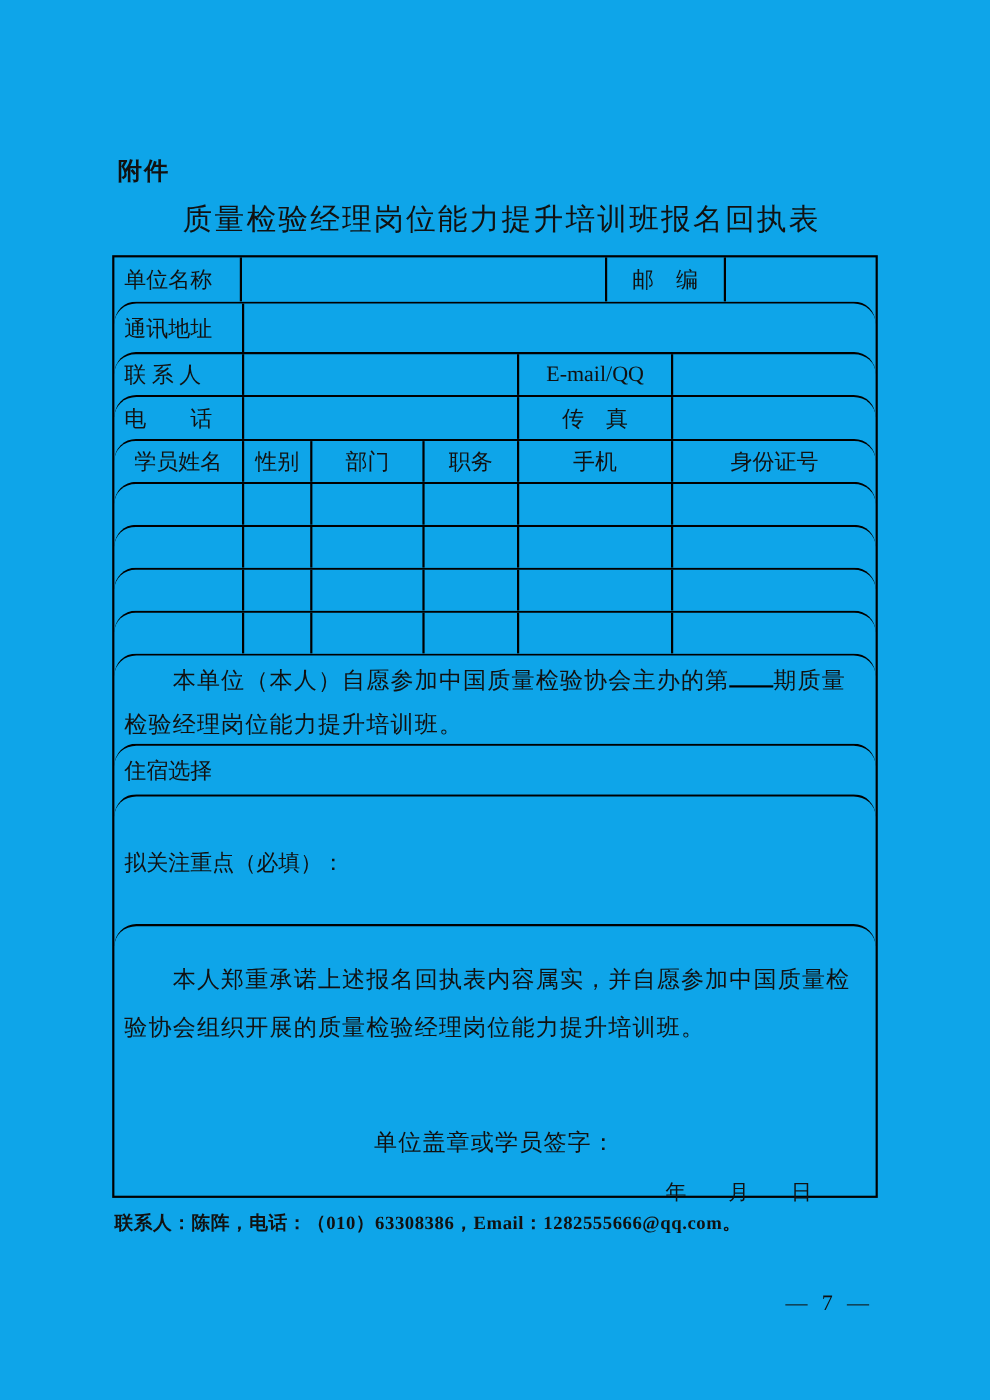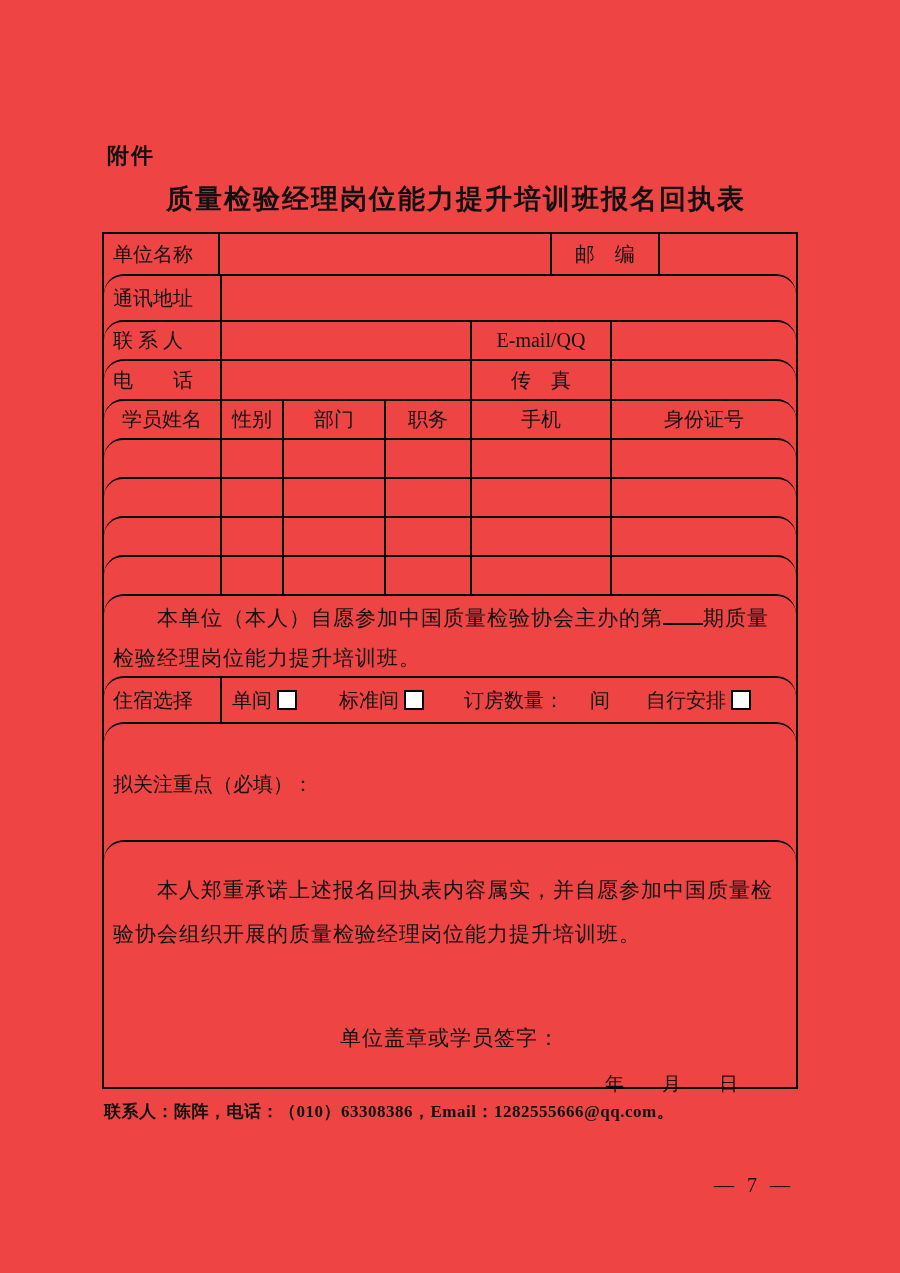--- a/index.html
+++ b/index.html
@@ -1,27 +1,27 @@
 <!DOCTYPE html>
 <html><head>
 <meta charset="utf-8">
 <style>
   html,body { margin:0; padding:0; background:#e8e8e8; }
   .sheet {
     position:relative; width:900px; height:1273px; margin:0 auto;
-    background:#ef4444; color:#111;
+    background:#0ea5e9; color:#111;
     font-family:"Liberation Serif","DejaVu Serif",serif;
   }
   .attachment {
     position:absolute; left:107px; top:141px;
     font-size:22px; font-weight:bold; letter-spacing:2px;
   }
   .title {
     position:absolute; left:12px; right:0; top:181px; margin:0;
-    text-align:center; font-size:27px; font-weight:bold; letter-spacing:2px;
+    text-align:center; font-size:27px; font-weight:normal; letter-spacing:2px;
   }
   .form-table {
     position:absolute; left:102px; top:232px; width:696px; height:857px;
     border:2px solid #000; box-sizing:border-box;
     display:flex; flex-direction:column;
   }
   .trow { display:flex; flex:0 0 auto; border-top:2px solid #000; box-sizing:border-box;border-radius:20px; }
   .trow:first-child { border-top:none; }
   .cell {
     box-sizing:border-box; border-left:2px solid #000;
@@ -140,30 +140,20 @@
     </div>
 
     <div class="trow h82">
       <div class="cell blockcell w692">
         <p class="statement"><span>本单位（本人）自愿参加中国质量检验协会主办的第</span><span class="blank-line"></span><span>期质量检验经理岗位能力提升培训班。</span></p>
       </div>
     </div>
 
     <div class="trow h38">
       <div class="cell lab w116">住宿选择</div>
-      <div class="cell opts w576">
-        <span>单间</span>
-          <span class="cb gap42"></span>
-        <span>标准间</span>
-          <span class="cb gap40"></span>
-        <span class="gap26">订房数量：</span>
-        <span class="gap36">间</span>
-        <span>自行安排</span>
-          <span class="cb"></span>
-      </div>
     </div>
 
     <div class="trow h118">
       <div class="cell focus-cell lab w692">
         <span>拟关注重点（必填）：</span>
       </div>
     </div>
 
     <div class="trow h263">
       <div class="cell blockcell commit-cell w692">

